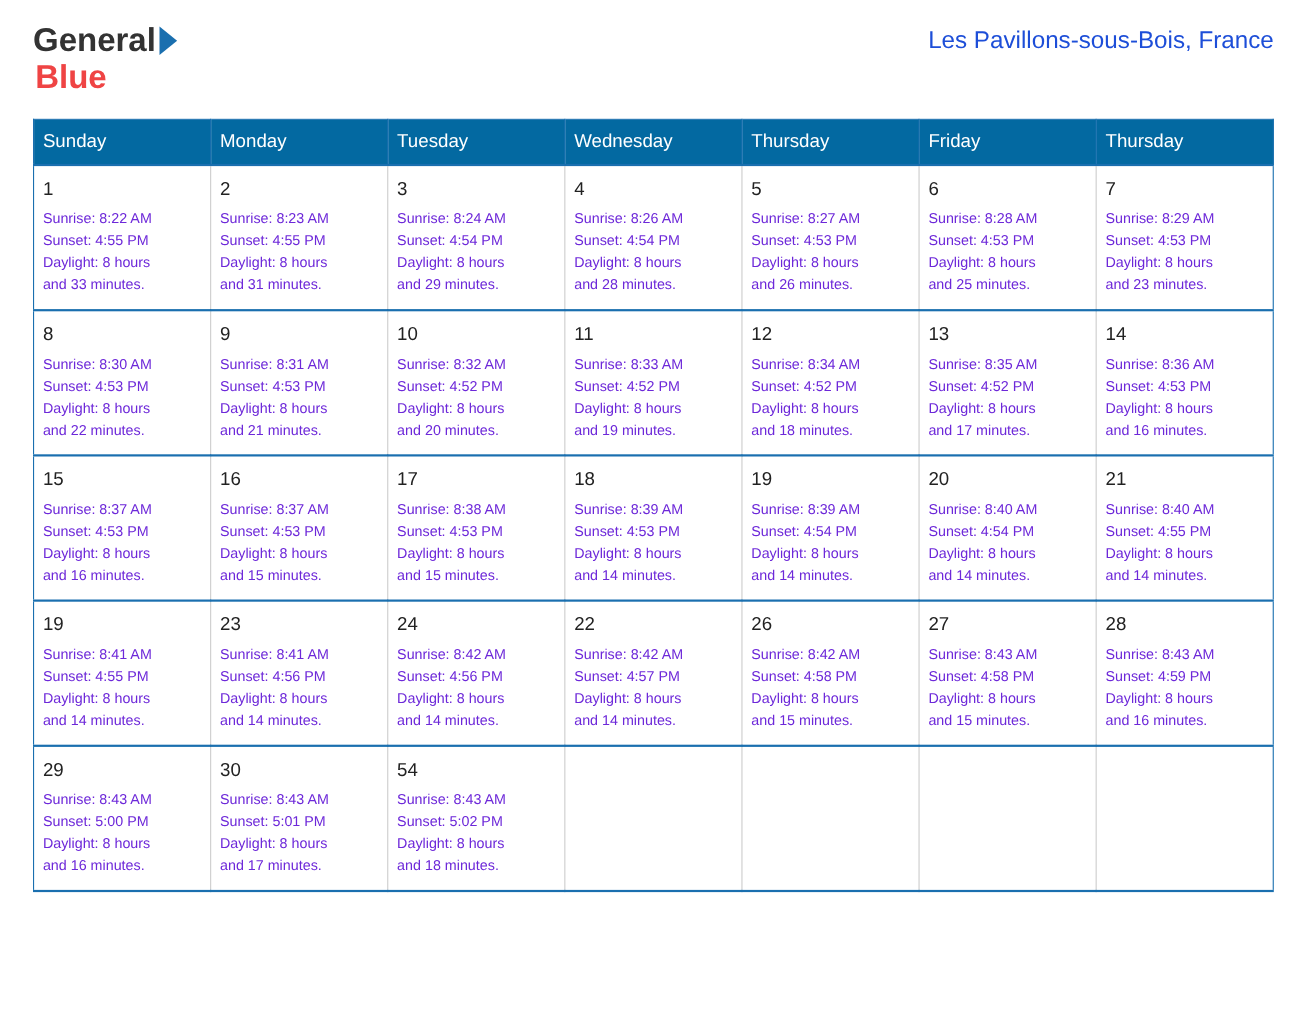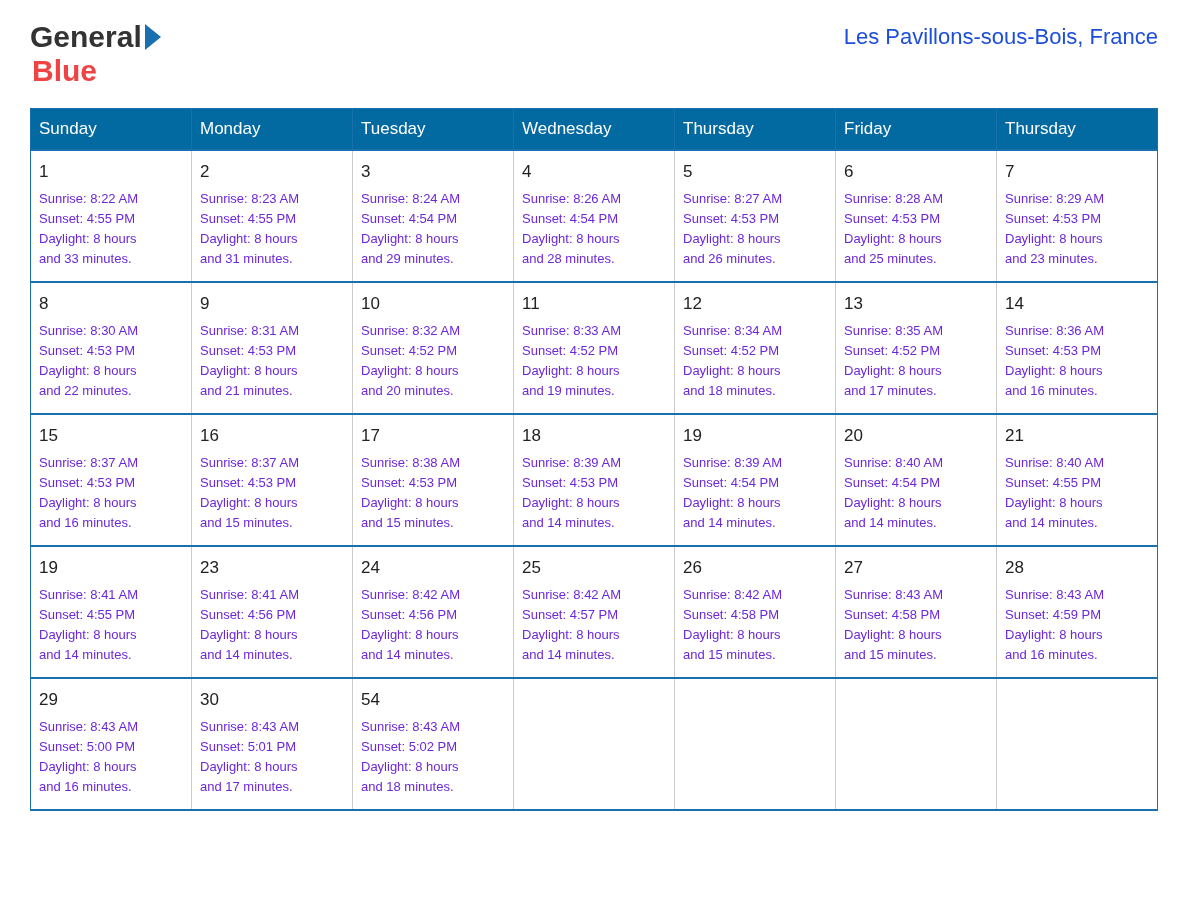--- a/index.html
+++ b/index.html
@@ -238,21 +238,21 @@
         </td>
         <td>
           <span class="day-number">23</span>
           <div class="day-info">Sunrise: 8:41 AM<br>Sunset: 4:56 PM<br>Daylight: 8 hours<br>and 14 minutes.</div>
         </td>
         <td>
           <span class="day-number">24</span>
           <div class="day-info">Sunrise: 8:42 AM<br>Sunset: 4:56 PM<br>Daylight: 8 hours<br>and 14 minutes.</div>
         </td>
         <td>
-          <span class="day-number">25</span>
+          <span class="day-number">22</span>
           <div class="day-info">Sunrise: 8:42 AM<br>Sunset: 4:57 PM<br>Daylight: 8 hours<br>and 14 minutes.</div>
         </td>
         <td>
           <span class="day-number">26</span>
           <div class="day-info">Sunrise: 8:42 AM<br>Sunset: 4:58 PM<br>Daylight: 8 hours<br>and 15 minutes.</div>
         </td>
         <td>
           <span class="day-number">27</span>
           <div class="day-info">Sunrise: 8:43 AM<br>Sunset: 4:58 PM<br>Daylight: 8 hours<br>and 15 minutes.</div>
         </td>

